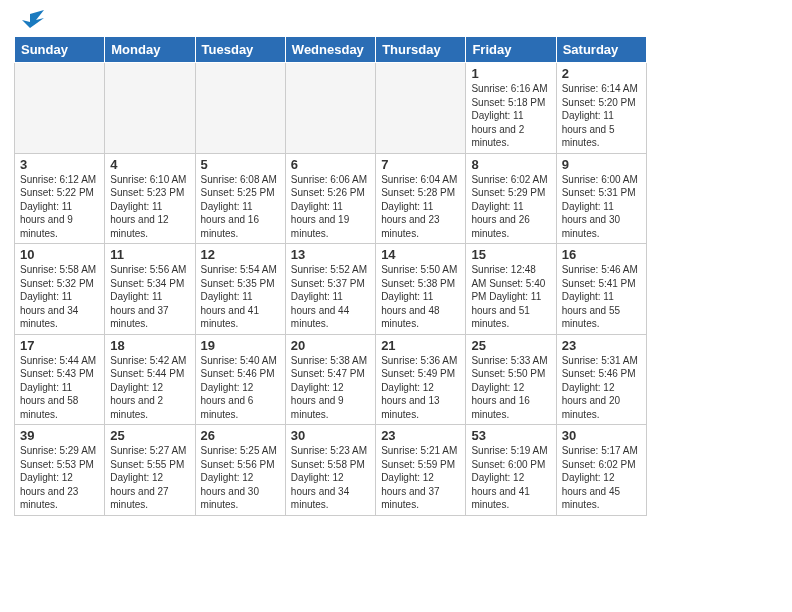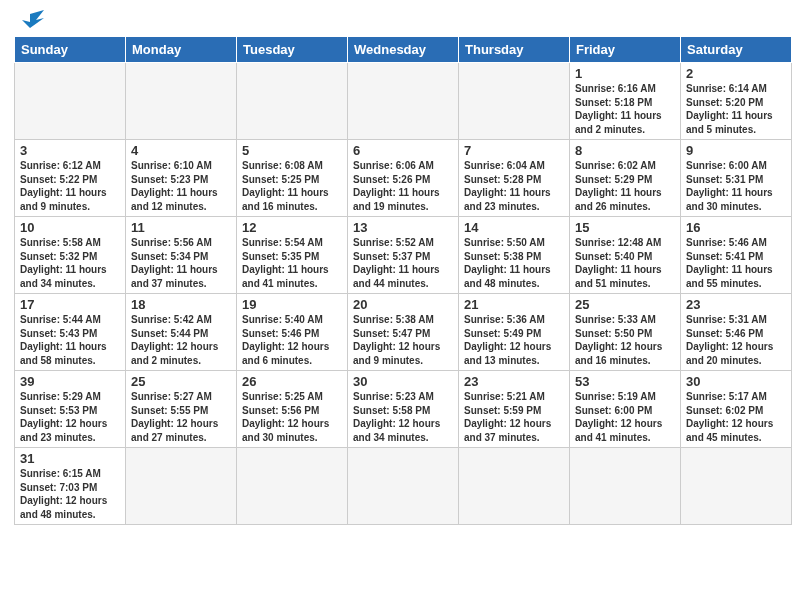--- a/index.html
+++ b/index.html
@@ -4,21 +4,21 @@
   <style>
     * { margin: 0; padding: 0; box-sizing: border-box; }
     body {
       font-family: Arial, sans-serif;
       background: #fff;
       width: 792px;
       height: 612px;
       overflow: hidden;
     }
     .page {
-      width: 792px;
+      width: 647px;
       padding: 10px 0 8px 14px;
     }
     .header-top {
       display: flex;
       justify-content: space-between;
       align-items: flex-start;
       margin-bottom: 4px;
     }
     .logo {
       display: flex;
@@ -89,21 +89,20 @@
       font-size: 13px;
       font-weight: bold;
       color: #333;
       margin-bottom: 1px;
       display: block;
     }
     .day-info {
       font-size: 10px;
       color: #333;
       line-height: 1.35;
-      font-weight: bold;
     }
     .last-row .day-cell {
       height: 62px;
     }
   </style>
 </head>
 <body>
 
 <div class="page">
   <div class="header-top">
@@ -353,30 +352,15 @@
 and 41 minutes.</div>
           </td>
           <td class="day-cell">
             <span class="day-number">30</span>
             <div class="day-info">Sunrise: 5:17 AM
 Sunset: 6:02 PM
 Daylight: 12 hours
 and 45 minutes.</div>
           </td>
         </tr>
-        <tr class="last-row">
-          <td class="day-cell">
-            <span class="day-number">31</span>
-            <div class="day-info">Sunrise: 6:15 AM
-Sunset: 7:03 PM
-Daylight: 12 hours
-and 48 minutes.</div>
-          </td>
-          <td class="day-cell empty"></td>
-          <td class="day-cell empty"></td>
-          <td class="day-cell empty"></td>
-          <td class="day-cell empty"></td>
-          <td class="day-cell empty"></td>
-          <td class="day-cell empty"></td>
-        </tr>
       </tbody>
   </table>
 </div>
 
 </body></html>

